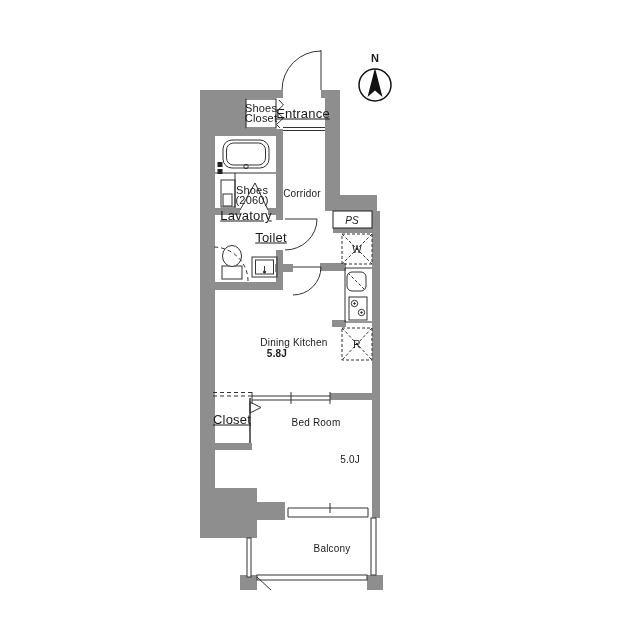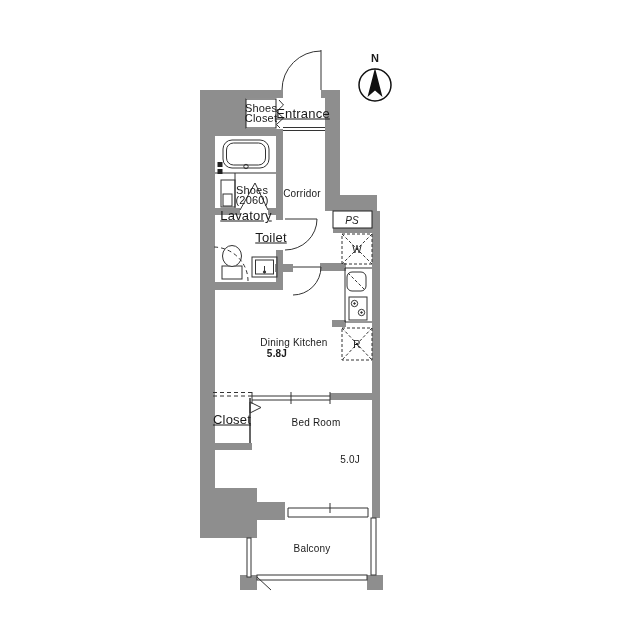--- a/index.html
+++ b/index.html
@@ -176,16 +176,16 @@
   <div class="lbl f10" style="left:357px;top:344px;">R</div>
 
   <div class="lbl f10" style="left:294px;top:342px;">Dining Kitchen</div>
   <div class="lbl f10" style="left:277px;top:353px;font-weight:bold;">5.8J</div>
 
   <div class="lbl f95" style="left:232px;top:419px;">Closet</div>
 
   <div class="lbl f10" style="left:316px;top:422px;">Bed Room</div>
   <div class="lbl f10" style="left:312px;top:459px;margin-left:38px;">5.0J</div>
 
-  <div class="lbl f10" style="left:312px;top:548px;">Balcony</div>
+  <div class="lbl f10" style="left:332px;top:548px;">Balcony</div>
 
   <div class="lbl f11" style="left:375px;top:58px;">N</div>
 </div>
 
 </body></html>

